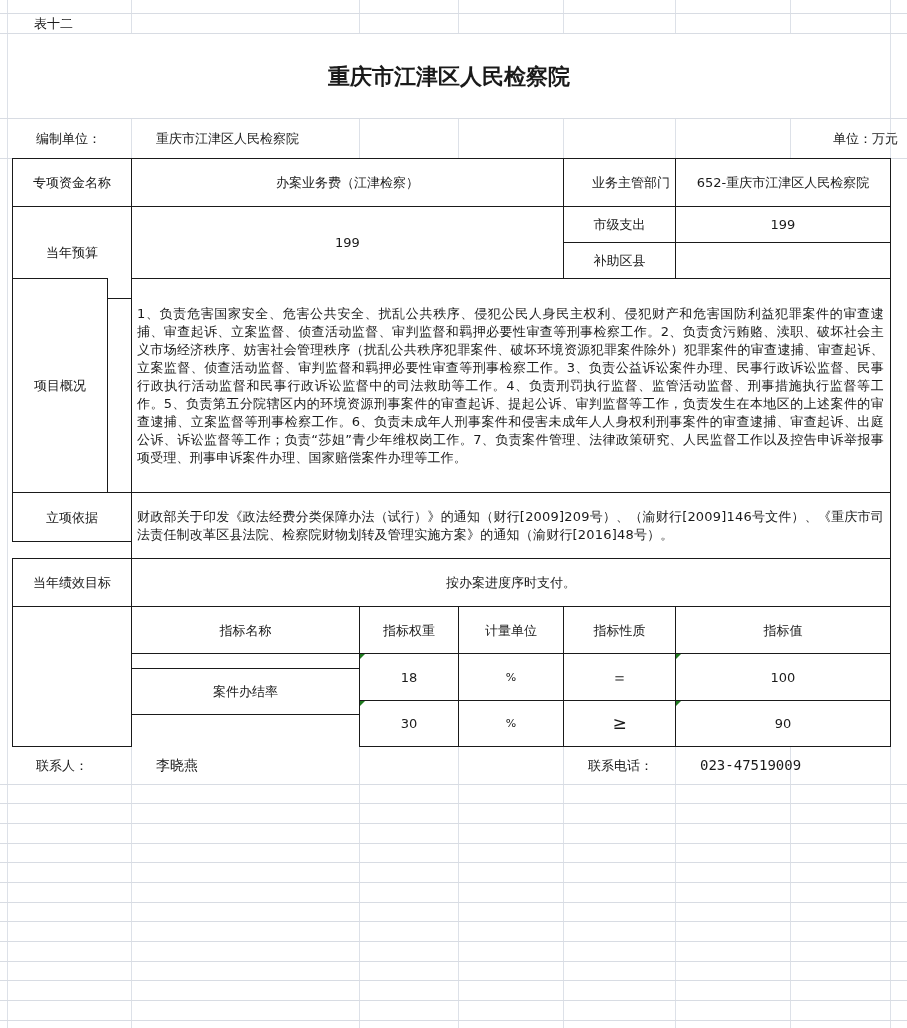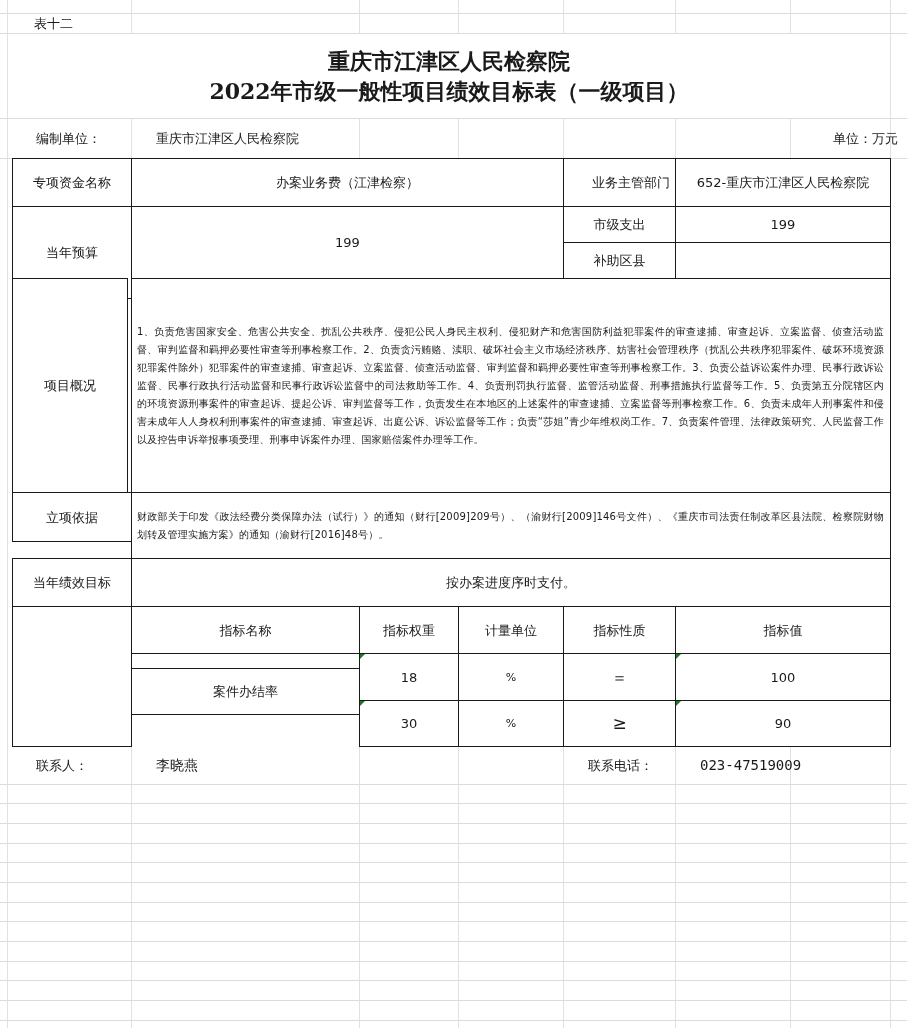--- a/index.html
+++ b/index.html
@@ -15,21 +15,21 @@
     .cell {
       position: absolute; box-sizing: border-box;
       display: flex; align-items: center; justify-content: center;
       font-size: 13px; line-height: 17px; text-align: center;
       background: #fff;
     }
     .plain { background: transparent; margin-left: 20px; }
     .b { border: 1px solid #1a1a1a; }
     .left { justify-content: flex-start; text-align: left; padding-left: 4px; }
     .right { justify-content: flex-end; padding-right: 12px; }
-    .para { align-items: center; justify-content: flex-start; text-align: justify; padding: 0 6px 0 5px; font-size: 10px; line-height: 18px; letter-spacing: 0.2px; }
+    .para { align-items: center; justify-content: flex-start; text-align: justify; padding: 0 6px 0 5px; font-size: 13px; line-height: 18px; letter-spacing: 0.2px; }
     .title {
       font-family: "DejaVu Serif", "Liberation Serif", serif;
       font-weight: bold; font-size: 22px; line-height: 30px; flex-direction: column;
     }
     .mark::before {
       content: ""; position: absolute; left: 0; top: 0;
       width: 0; height: 0;
       border-top: 5px solid #1e7a1e; border-right: 5px solid transparent;
     }
     .mono { font-family: "DejaVu Sans Mono", "Liberation Mono", monospace; font-size: 14px; }
@@ -62,42 +62,41 @@
   <div class="grid-h" style="top:961px"></div>
   <div class="grid-h" style="top:980px"></div>
   <div class="grid-h" style="top:1000px"></div>
   <div class="grid-h" style="top:1020px"></div>
 </div>
 
 <div class="cell plain left" style="left:8px;top:14px;width:120px;height:19px;padding-left:6px;">表十二</div>
 
 <div class="cell title" style="left:8px;top:34px;width:882px;height:84px;">
   <div>重庆市江津区人民检察院</div>
-  <div>2022年市级一般性项目绩效目标表（一级项目）</div>
 </div>
 
 <div class="cell plain left" style="left:8px;top:119px;width:123px;height:39px;padding-left:8px;">编制单位：</div>
 <div class="cell plain left" style="left:132px;top:119px;width:227px;height:39px;">重庆市江津区人民检察院</div>
 <div class="cell plain right" style="left:675px;top:119px;width:215px;height:39px;">单位：万元</div>
 
 <div>
 
   <div class="cell b" style="left:12px;top:158px;width:120px;height:49px;">专项资金名称</div>
   <div class="cell b" style="left:131px;top:158px;width:433px;height:49px;">办案业务费（江津检察）</div>
   <div class="cell b" style="left:563px;top:158px;width:136px;height:49px;">业务主管部门</div>
   <div class="cell b" style="left:675px;top:158px;width:216px;height:49px;">652-重庆市江津区人民检察院</div>
 
   <div class="cell b" style="left:12px;top:206px;width:120px;height:93px;">当年预算</div>
   <div class="cell b" style="left:131px;top:206px;width:433px;height:73px;">199</div>
   <div class="cell b" style="left:563px;top:206px;width:113px;height:37px;">市级支出</div>
   <div class="cell b" style="left:675px;top:206px;width:216px;height:37px;">199</div>
   <div class="cell b" style="left:563px;top:242px;width:113px;height:37px;">补助区县</div>
   <div class="cell b" style="left:675px;top:242px;width:216px;height:37px;"></div>
 
-  <div class="cell b" style="left:12px;top:278px;width:116px;height:215px;">项目概况</div>
+  <div class="cell b" style="left:12px;top:278px;width:96px;height:215px;">项目概况</div>
   <div class="cell b para" style="left:131px;top:278px;width:760px;height:215px;">1、负责危害国家安全、危害公共安全、扰乱公共秩序、侵犯公民人身民主权利、侵犯财产和危害国防利益犯罪案件的审查逮捕、审查起诉、立案监督、侦查活动监督、审判监督和羁押必要性审查等刑事检察工作。2、负责贪污贿赂、渎职、破坏社会主义市场经济秩序、妨害社会管理秩序（扰乱公共秩序犯罪案件、破坏环境资源犯罪案件除外）犯罪案件的审查逮捕、审查起诉、立案监督、侦查活动监督、审判监督和羁押必要性审查等刑事检察工作。3、负责公益诉讼案件办理、民事行政诉讼监督、民事行政执行活动监督和民事行政诉讼监督中的司法救助等工作。4、负责刑罚执行监督、监管活动监督、刑事措施执行监督等工作。5、负责第五分院辖区内的环境资源刑事案件的审查起诉、提起公诉、审判监督等工作，负责发生在本地区的上述案件的审查逮捕、立案监督等刑事检察工作。6、负责未成年人刑事案件和侵害未成年人人身权利刑事案件的审查逮捕、审查起诉、出庭公诉、诉讼监督等工作；负责“莎姐”青少年维权岗工作。7、负责案件管理、法律政策研究、人民监督工作以及控告申诉举报事项受理、刑事申诉案件办理、国家赔偿案件办理等工作。</div>
 
   <div class="cell b" style="left:12px;top:492px;width:120px;height:50px;">立项依据</div>
   <div class="cell b para" style="left:131px;top:492px;width:760px;height:67px;">财政部关于印发《政法经费分类保障办法（试行）》的通知（财行[2009]209号）、（渝财行[2009]146号文件）、《重庆市司法责任制改革区县法院、检察院财物划转及管理实施方案》的通知（渝财行[2016]48号）。</div>
 
   <div class="cell b" style="left:12px;top:558px;width:120px;height:49px;">当年绩效目标</div>
   <div class="cell b" style="left:131px;top:558px;width:760px;height:49px;">按办案进度序时支付。</div>
 
   <div class="cell b" style="left:12px;top:606px;width:120px;height:141px;"></div>
 

